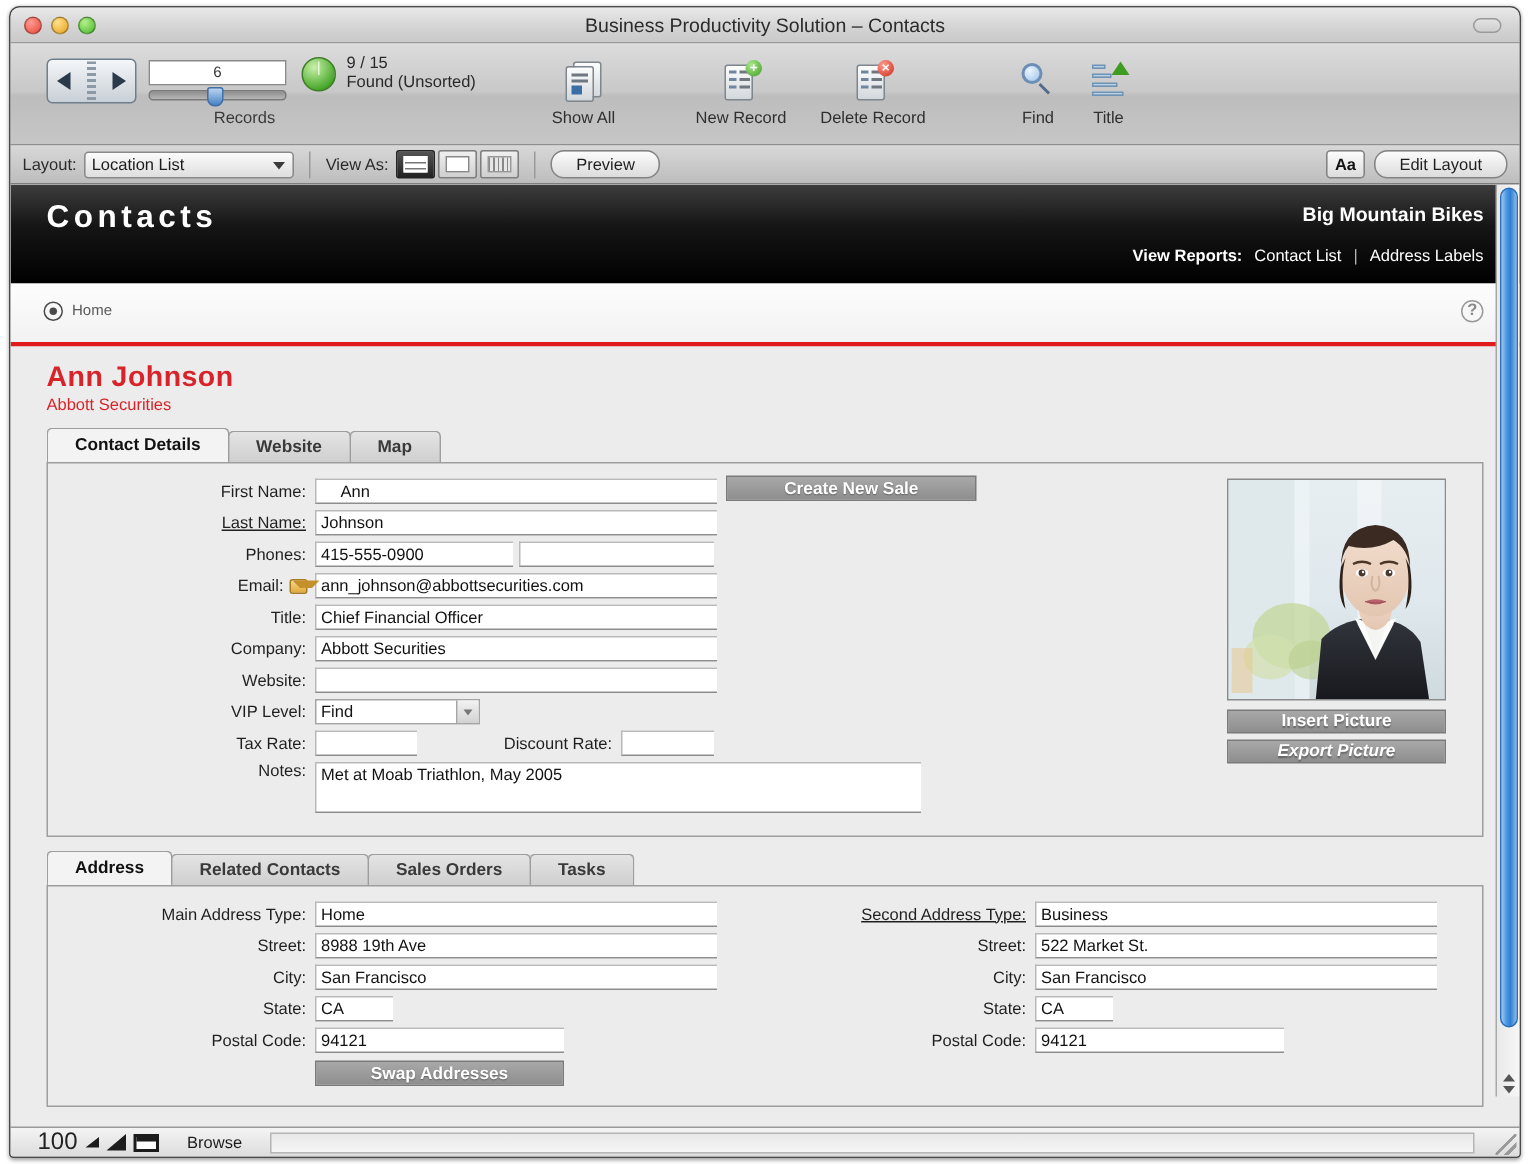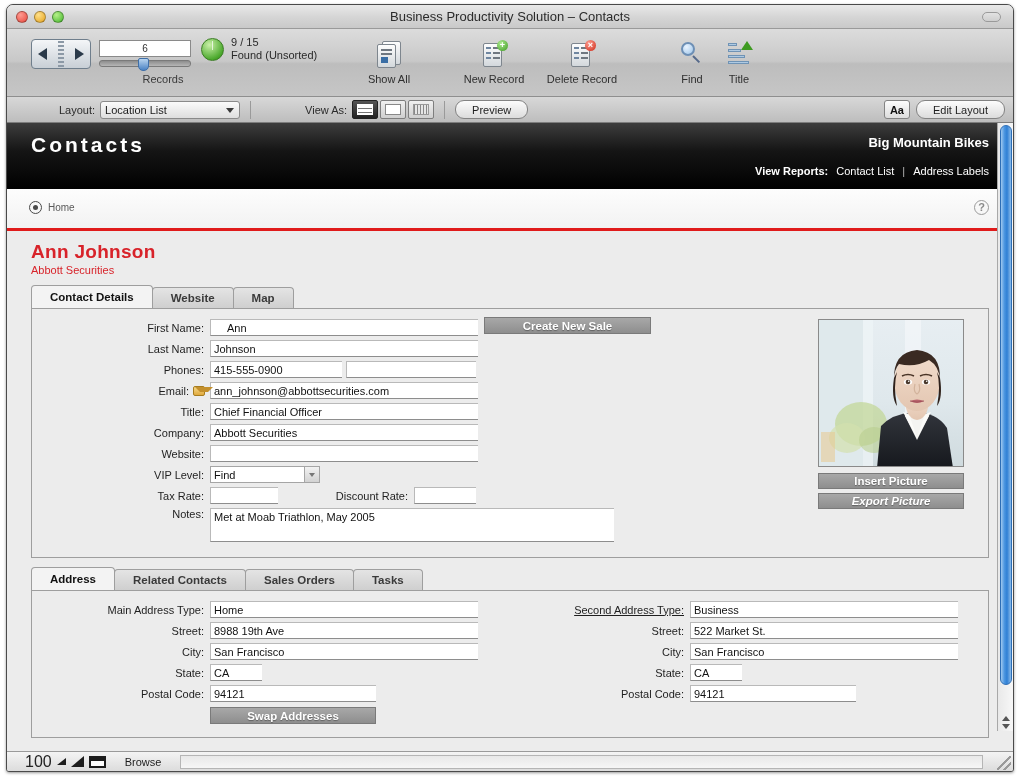--- a/index.html
+++ b/index.html
@@ -151,21 +151,21 @@
   .sort-ic { position: relative; width: 24px; height: 26px; }
   .sort-ic .bar { position: absolute; left: 1px; height: 3px; background: linear-gradient(to bottom,#cfe0ef,#8fb4d6); border: 1px solid #6f93b5; }
 
   
   .layoutbar {
     position: relative; height: 26px;
     background: linear-gradient(to bottom,#d8d8d8,#bdbdbd);
     border-bottom: 1px solid #7d7d7d;
     display: flex; align-items: center; padding: 0 8px;
   }
-  .lb-label { font-size: 11px; color: #2b2b2b; margin-right: 5px; margin-left: 44px; }
+  .lb-label { font-size: 11px; color: #2b2b2b; margin-right: 5px; }
   .lb-select {
     width: 140px; height: 18px; border: 1px solid #8a8a8a; border-radius: 3px;
     background: linear-gradient(to bottom,#fbfbfb,#dedede);
     font-size: 11px; color: #1a1a1a; display: flex; align-items: center;
     padding: 0 4px; position: relative;
   }
   .lb-select .cv { position: absolute; right: 5px; top: 6px; width: 0; height: 0;
     border-left: 4px solid transparent; border-right: 4px solid transparent; border-top: 5px solid #3a3a3a; }
   .sep { width: 1px; height: 18px; background: #9a9a9a; margin: 0 10px; }
   .viewas { display: flex; gap: 2px; }
@@ -551,21 +551,21 @@
         </div>
 
         <div class="tabpanel panel-1">
 
           <div class="frow" style="left:0;top:10px;">
             <span class="flabel" style="width:172px;">First Name:</span>
             <span class="fval" style="width:268px;margin-left:6px;padding-left:16px;">Ann</span>
           </div>
 
           <div class="frow" style="left:0;top:31px;">
-            <span class="flabel" style="width:172px;">Last Name:</span>
+            <span class="flabel" style="width:172px;text-decoration:underline;">Last Name:</span>
             <span class="fval" style="width:268px;margin-left:6px;">Johnson</span>
           </div>
 
           <div class="frow" style="left:0;top:52px;">
             <span class="flabel" style="width:172px;">Phones:</span>
             <span class="fval" style="width:132px;margin-left:6px;">415-555-0900</span>
             <span class="fval" style="width:130px;margin-left:4px;"></span>
           </div>
 
           <div class="frow" style="left:0;top:73px;">

